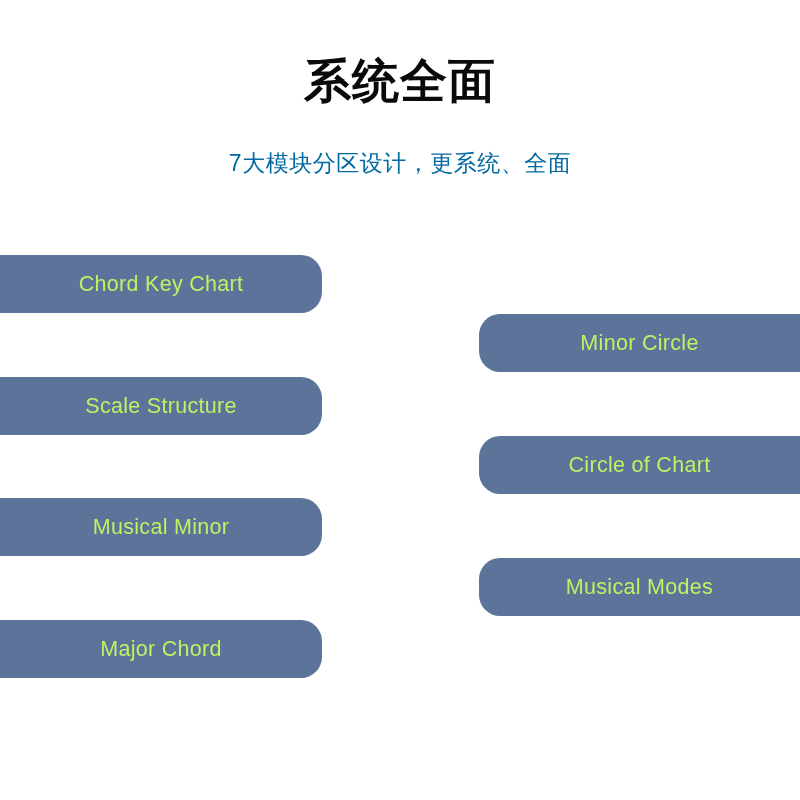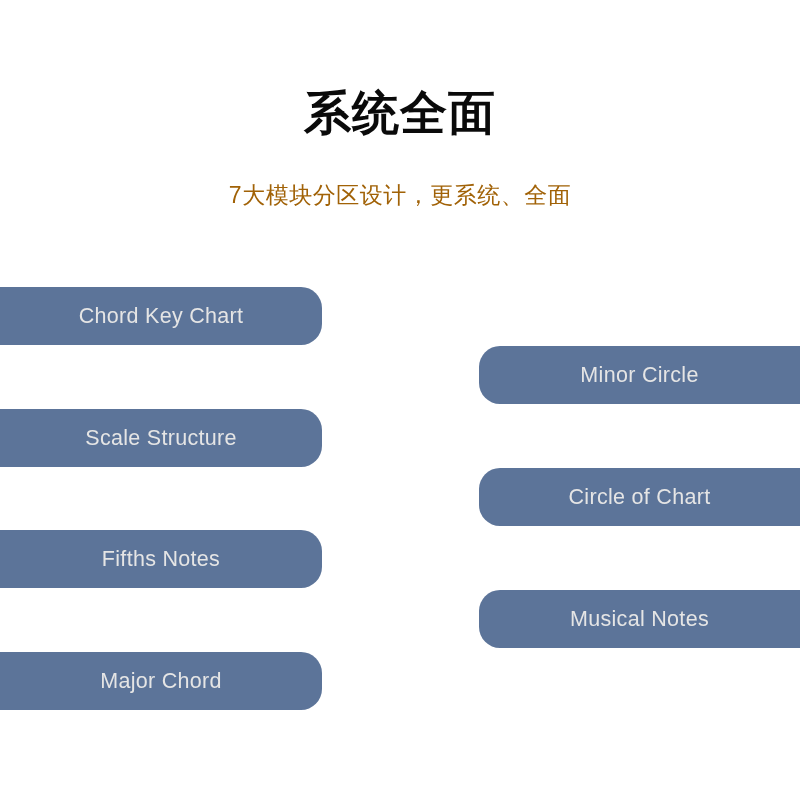--- a/index.html
+++ b/index.html
@@ -14,21 +14,20 @@
     overflow: hidden;
     position: relative;
   }
 
   #page {
     position: relative;
     width: 800px;
     height: 680px;
     background: #ffffff;
     overflow: hidden;
-    margin-top: 32px;
   }
 
   
   #header {
     position: absolute;
     top: 0;
     left: 0;
     width: 800px;
     text-align: center;
   }
@@ -51,21 +50,21 @@
   #page-subtitle {
     margin: 0;
     padding: 0;
     position: absolute;
     top: 146px;
     left: 0;
     width: 800px;
     font-size: 23px;
     line-height: 34px;
     font-weight: normal;
-    color: #a16207;
+    color: #0369a1;
     letter-spacing: 0.5px;
     font-family: "Liberation Sans", "DejaVu Sans", sans-serif;
   }
 
   
   #module-list {
     position: absolute;
     top: 0;
     left: 0;
     width: 800px;
@@ -94,21 +93,21 @@
   
   .pill.side-right {
     left: 479px;
     width: 345px;           
     border-radius: 21px 0 0 21px;
     justify-content: center;
     padding-right: 24px;    
   }
 
   .pill-label {
-    color: #e5e5e5;
+    color: #bef264;
     font-size: 21.5px;
     line-height: 26px;
     font-weight: normal;
     letter-spacing: 0.3px;
     white-space: nowrap;
     font-family: "Liberation Sans", "DejaVu Sans", sans-serif;
   }
 </style>
 </head>
 <body>
@@ -127,23 +126,23 @@
       <div class="pill side-right" style="top: 314px;">
         <span class="pill-label">Minor Circle</span>
       </div>
       <div class="pill side-left" style="top: 377px;">
         <span class="pill-label">Scale Structure</span>
       </div>
       <div class="pill side-right" style="top: 436px;">
         <span class="pill-label">Circle of Chart</span>
       </div>
       <div class="pill side-left" style="top: 498px;">
-        <span class="pill-label">Fifths Notes</span>
+        <span class="pill-label">Musical Minor</span>
       </div>
       <div class="pill side-right" style="top: 558px;">
-        <span class="pill-label">Musical Notes</span>
+        <span class="pill-label">Musical Modes</span>
       </div>
       <div class="pill side-left" style="top: 620px;">
         <span class="pill-label">Major Chord</span>
       </div>
     </div>
 
 </div>
 
 </body></html>

